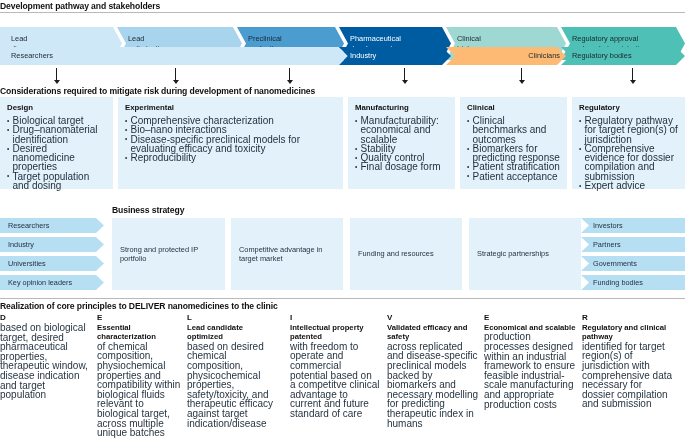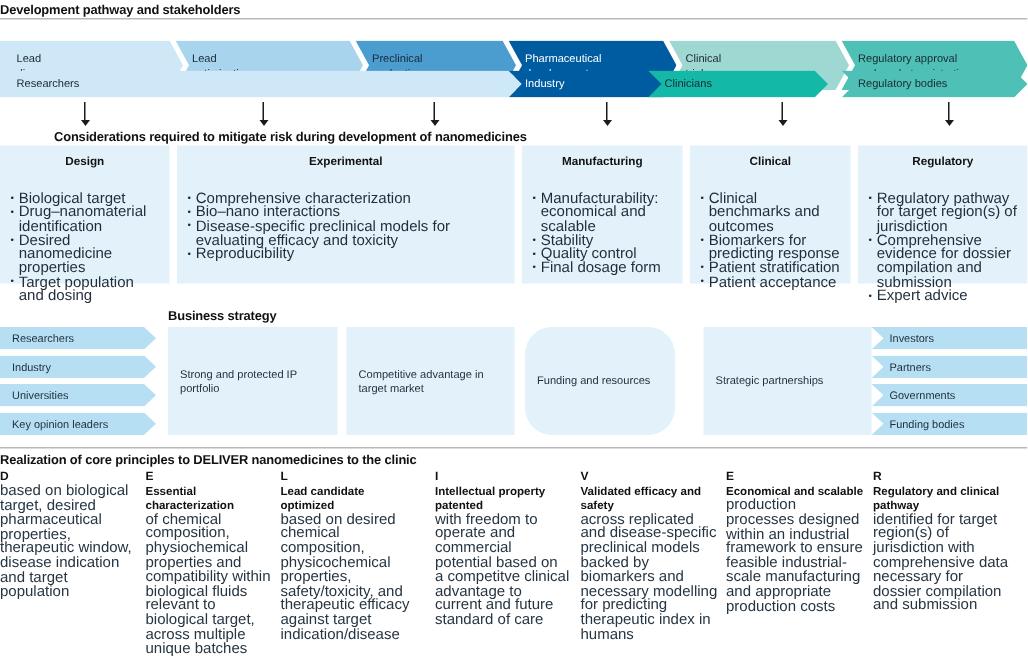--- a/index.html
+++ b/index.html
@@ -66,23 +66,22 @@
   .cards { position: absolute; left: 0; top: 97px; width: 685px; height: 92px; }
   .card {
     position: absolute; top: 0; height: 92px;
     background: #e3f1fb;
     padding: 6px 7px 4px 7px;
   }
   .card h4 {
     font-size: 7.8px;
     font-weight: bold;
     color: #111;
-    margin-bottom: 16px;
+    margin-bottom: 4px;
     line-height: 9px;
-    text-align: center;
   }
   .card ul { list-style: none; }
   .card li {
     font-size: 10px;
     line-height: 9.3px;
     color: #1f2d3a;
     padding-left: 5.5px;
     position: relative;
     margin-bottom: 0px;
   }
@@ -185,38 +184,38 @@
 and market registration</span>
       </div>
     </div>
   <div class="stakeholders" id="stakeholder-row">
       <div class="chev first light" style="left: 0px; width: 348px; background: rgb(207, 232, 247);">
         <span class="lbl">Researchers</span>
       </div>
       <div class="chev mid dark" style="left: 339px; width: 112px; background: rgb(0, 92, 160);">
         <span class="lbl">Industry</span>
       </div>
-      <div class="chev mid light" style="left: 432px; width: 120px; background: #14b8a6;">
+      <div class="chev mid light" style="left: 446px; width: 120px; background: #fdba74; justify-content: flex-end;">
         <span class="lbl">Clinicians</span>
       </div>
       <div class="chev last light" style="left: 561px; width: 124px; background: rgb(79, 192, 181);">
         <span class="lbl">Regulatory bodies</span>
       </div>
     </div>
 
   <div id="connectors">
       <div class="conn" style="left: 56px; top: 68px; height: 12px;"></div>
       <div class="conn" style="left: 175px; top: 68px; height: 12px;"></div>
       <div class="conn" style="left: 289px; top: 68px; height: 12px;"></div>
       <div class="conn" style="left: 404px; top: 68px; height: 12px;"></div>
       <div class="conn" style="left: 521px; top: 68px; height: 12px;"></div>
       <div class="conn" style="left: 632px; top: 68px; height: 12px;"></div>
     </div>
 
-  <div class="section-title" style="position:absolute;left:0;top:86px;margin-left:36px;">Considerations required to mitigate risk during development of nanomedicines</div>
+  <div class="section-title" style="position:absolute;left:0;top:86px;">Considerations required to mitigate risk during development of nanomedicines</div>
 
   <div class="cards" id="consideration-cards">
       <div class="card" style="left: 0px; width: 113px;">
         <h4>Design</h4>
         <ul>
           <li>Biological target</li>
           <li>Drug–nanomaterial identification</li>
           <li>Desired nanomedicine properties</li>
           <li>Target population and dosing</li>
         </ul>
@@ -263,21 +262,21 @@
       <div class="tag left" style="top: 0px;">Researchers</div>
       <div class="tag left" style="top: 19px;">Industry</div>
       <div class="tag left" style="top: 38px;">Universities</div>
       <div class="tag left" style="top: 57px;">Key opinion leaders</div>
       <div class="tag right" style="top: 0px;">Investors</div>
       <div class="tag right" style="top: 19px;">Partners</div>
       <div class="tag right" style="top: 38px;">Governments</div>
       <div class="tag right" style="top: 57px;">Funding bodies</div>
       <div class="bizbox" style="left: 112px; width: 113px;">Strong and protected IP portfolio</div>
       <div class="bizbox" style="left: 231px; width: 112px;">Competitive advantage in target market</div>
-      <div class="bizbox" style="left: 350px; width: 100px; border-radius: 18px;">Funding and resources</div>
+      <div class="bizbox" style="left: 350px; width: 112px;">Funding and resources</div>
       <div class="bizbox" style="left: 469px; width: 112px;">Strategic partnerships</div>
     </div>
 
   <div class="rule" style="position:absolute;left:0;top:298px;"></div>
   <div class="section-title" style="position:absolute;left:0;top:301px;">Realization of core principles to DELIVER nanomedicines to the clinic</div>
 
   <div class="deliver" id="deliver-row">
       <div class="dcol" style="left: 0px; width: 90px;">
         <div class="letter">D</div>
         <div class="body">based on biological target, desired pharmaceutical properties, therapeutic window, disease indication and target population</div>

